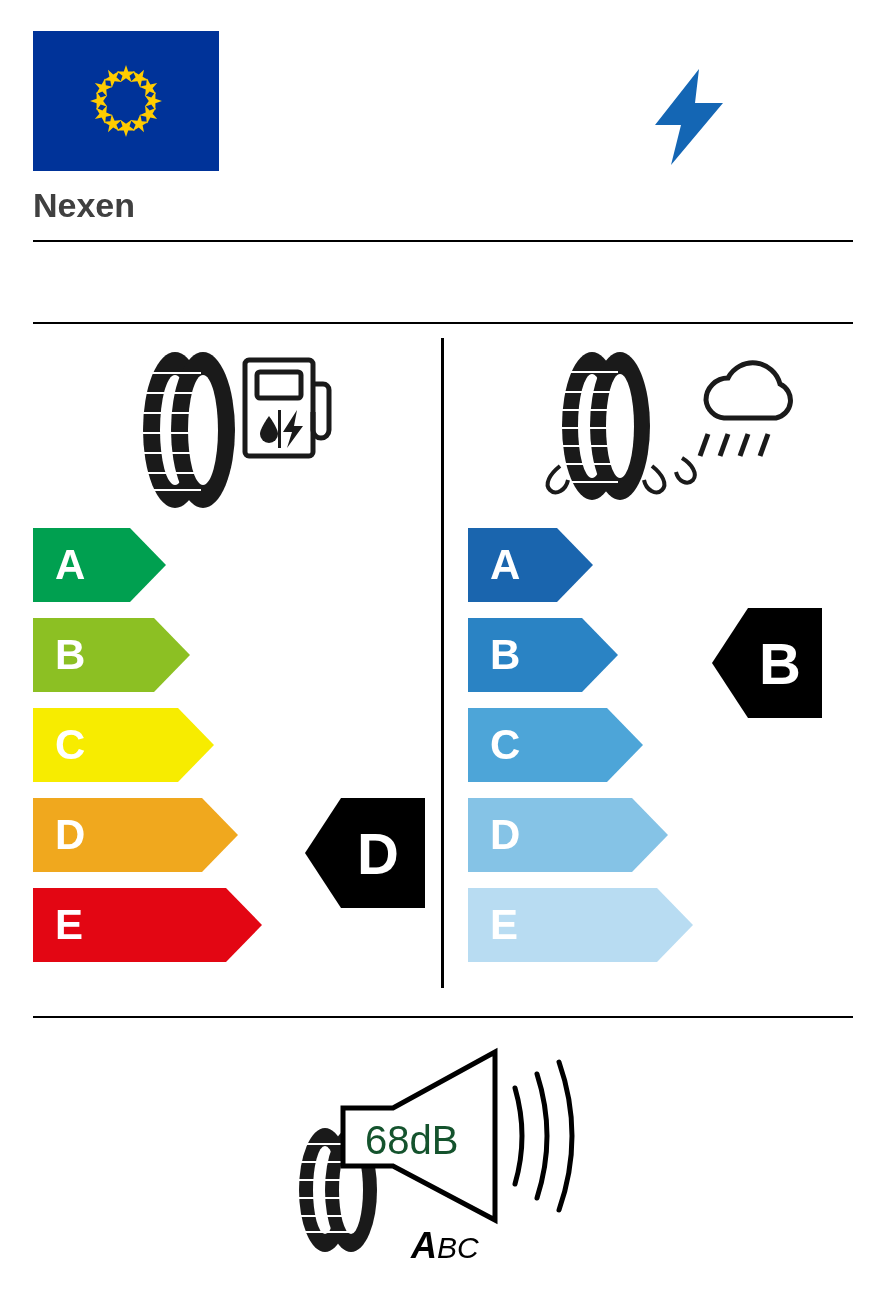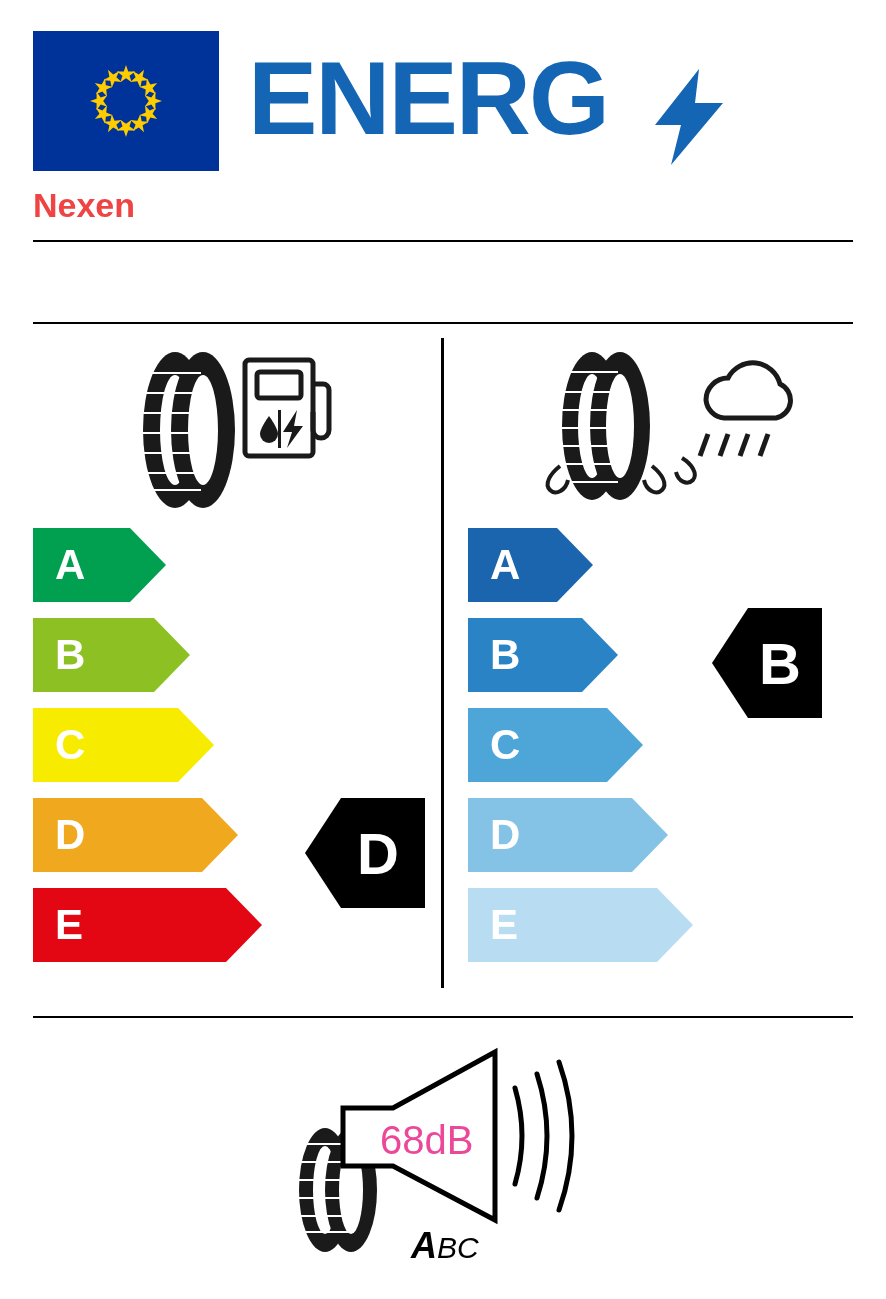--- a/index.html
+++ b/index.html
@@ -62,21 +62,21 @@
     height: 96px;
   }
 
   
   .brand-name {
     position: absolute;
     left: 33px;
     top: 186px;
     font-size: 34px;
     font-weight: bold;
-    color: #ef4444;
+    color: #404040;
   }
   .rule {
     position: absolute;
     background: #000;
     height: 2px;
   }
   .rule-brand { left: 33px; top: 240px; width: 820px; }
   .rule-top   { left: 33px; top: 322px; width: 820px; }
   .rule-bottom{ left: 33px; top: 1016px; width: 820px; }
   .divider-v {
@@ -172,22 +172,21 @@
     top: 1040px;
     width: 320px;
     height: 230px;
   }
   .noise-db {
     position: absolute;
     left: 82px;
     top: 78px;
     font-size: 40px;
     font-weight: normal;
-    color: #ec4899;
-    margin-left: 15px;
+    color: #14532d;
   }
   .noise-class {
     position: absolute;
     left: 128px;
     top: 185px;
     font-size: 34px;
     color: #000;
     font-style: italic;
   }
   .noise-class .active {
@@ -221,21 +220,20 @@
           <polygon points="93,34 95.2,40.6 102.2,40.6 96.5,44.7 98.7,51.3 93,47.2 87.3,51.3 89.5,44.7 83.8,40.6 90.8,40.6" transform="rotate(180 93 70)"></polygon>
           <polygon points="93,34 95.2,40.6 102.2,40.6 96.5,44.7 98.7,51.3 93,47.2 87.3,51.3 89.5,44.7 83.8,40.6 90.8,40.6" transform="rotate(210 93 70)"></polygon>
           <polygon points="93,34 95.2,40.6 102.2,40.6 96.5,44.7 98.7,51.3 93,47.2 87.3,51.3 89.5,44.7 83.8,40.6 90.8,40.6" transform="rotate(240 93 70)"></polygon>
           <polygon points="93,34 95.2,40.6 102.2,40.6 96.5,44.7 98.7,51.3 93,47.2 87.3,51.3 89.5,44.7 83.8,40.6 90.8,40.6" transform="rotate(270 93 70)"></polygon>
           <polygon points="93,34 95.2,40.6 102.2,40.6 96.5,44.7 98.7,51.3 93,47.2 87.3,51.3 89.5,44.7 83.8,40.6 90.8,40.6" transform="rotate(300 93 70)"></polygon>
           <polygon points="93,34 95.2,40.6 102.2,40.6 96.5,44.7 98.7,51.3 93,47.2 87.3,51.3 89.5,44.7 83.8,40.6 90.8,40.6" transform="rotate(330 93 70)"></polygon>
         </g>
       </svg>
     </div>
 
-    <div class="energ-word">ENERG</div>
 
     <svg class="energ-bolt" viewBox="0 0 70 96" xmlns="http://www.w3.org/2000/svg">
       <polygon points="44,0 0,56 26,56 16,96 68,34 40,34" fill="#1466b4"></polygon>
     </svg>
   </div>
 
   <div class="brand-name">Nexen</div>
 
   <div class="rule rule-brand"></div>
   <div class="rule rule-top"></div>

